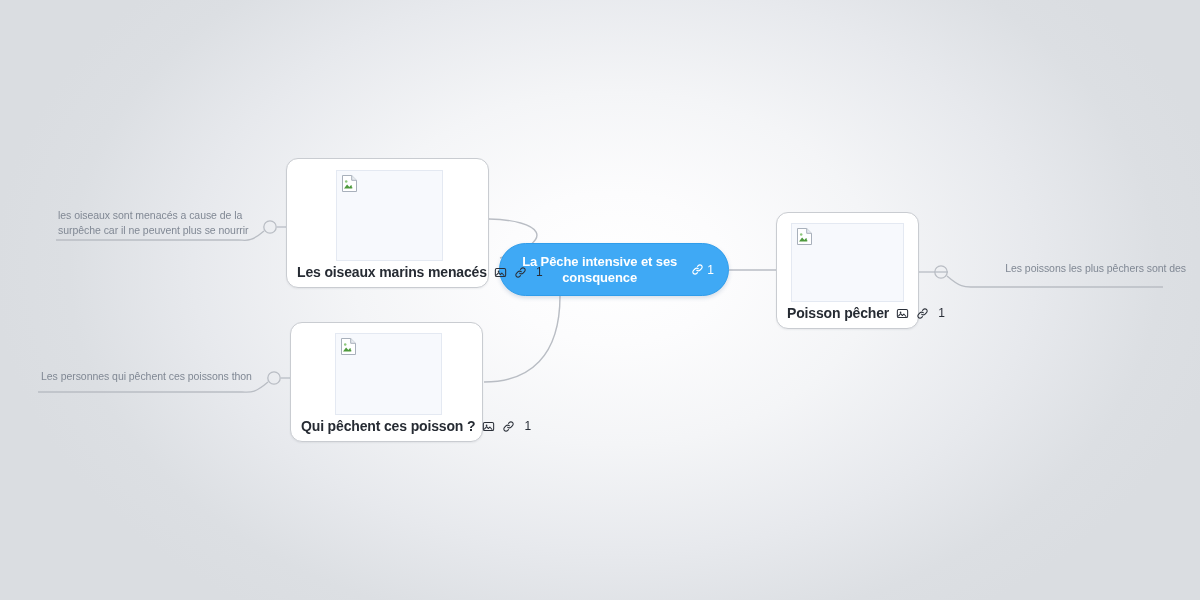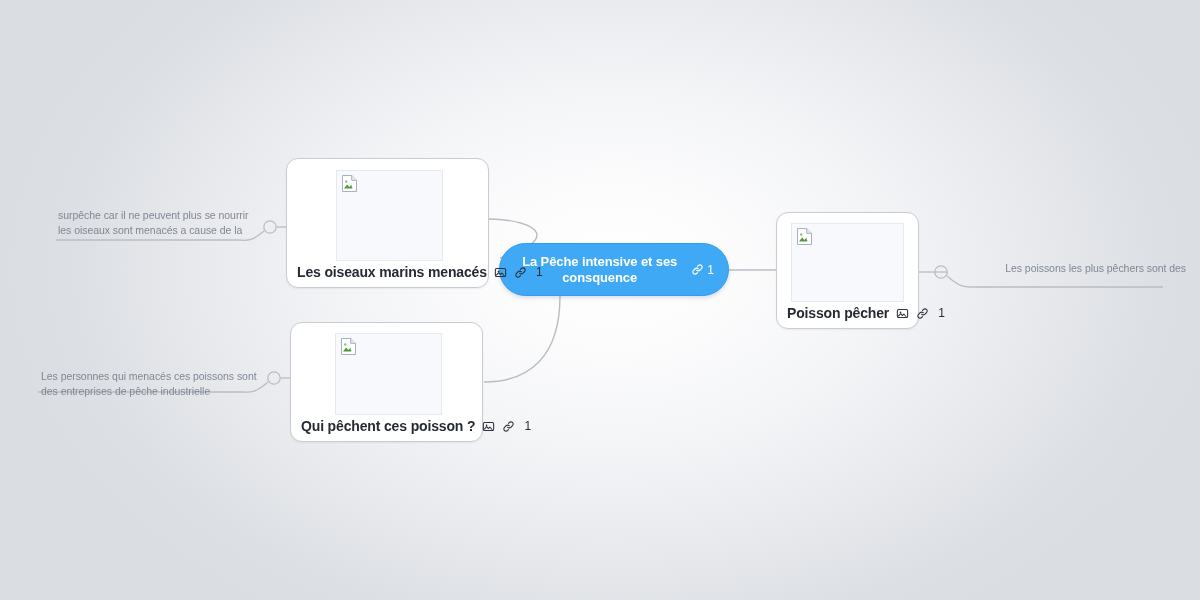--- a/index.html
+++ b/index.html
@@ -271,26 +271,25 @@
         <svg width="13" height="13" viewBox="0 0 24 24" fill="none" stroke="#2a2f38" stroke-width="2" stroke-linecap="round">
           <path d="M10.6 13.4a4 4 0 0 0 5.7 0l3.1-3.1a4 4 0 1 0-5.7-5.7l-1.6 1.6"></path>
           <path d="M13.4 10.6a4 4 0 0 0-5.7 0l-3.1 3.1a4 4 0 1 0 5.7 5.7l1.6-1.6"></path>
         </svg>
       </span>
       <span class="attach-count">1</span>
     </div>
   </div>
 
   <div class="annotation ann-left" style="left:58px; top:208px; width:215px;">
+    <div>les oiseaux sont menacés a cause de la</div>
     <div>surpêche car il ne peuvent plus se nourrir</div>
-    <div>les oiseaux sont menacés a cause de la</div>
   </div>
 
   <div class="annotation ann-left" style="left:41px; top:369px; width:235px;">
-    <div>Les personnes qui menacés ces poissons sont</div>
-    <div>des entreprises de pêche industrielle</div>
+    <div>Les personnes qui pêchent ces poissons thon</div>
   </div>
 
   <div class="annotation ann-right" style="left:971px; top:261px; width:215px;">
     <div>Les poissons les plus pêchers sont des</div>
   </div>
 
 </div>
 
 </body></html>

